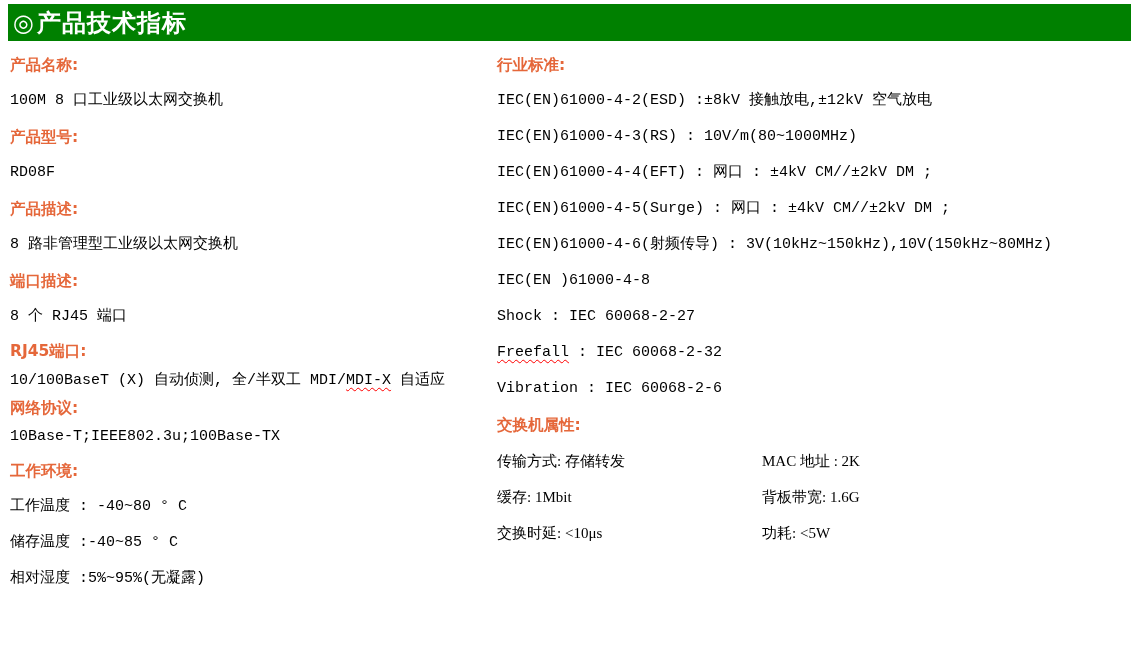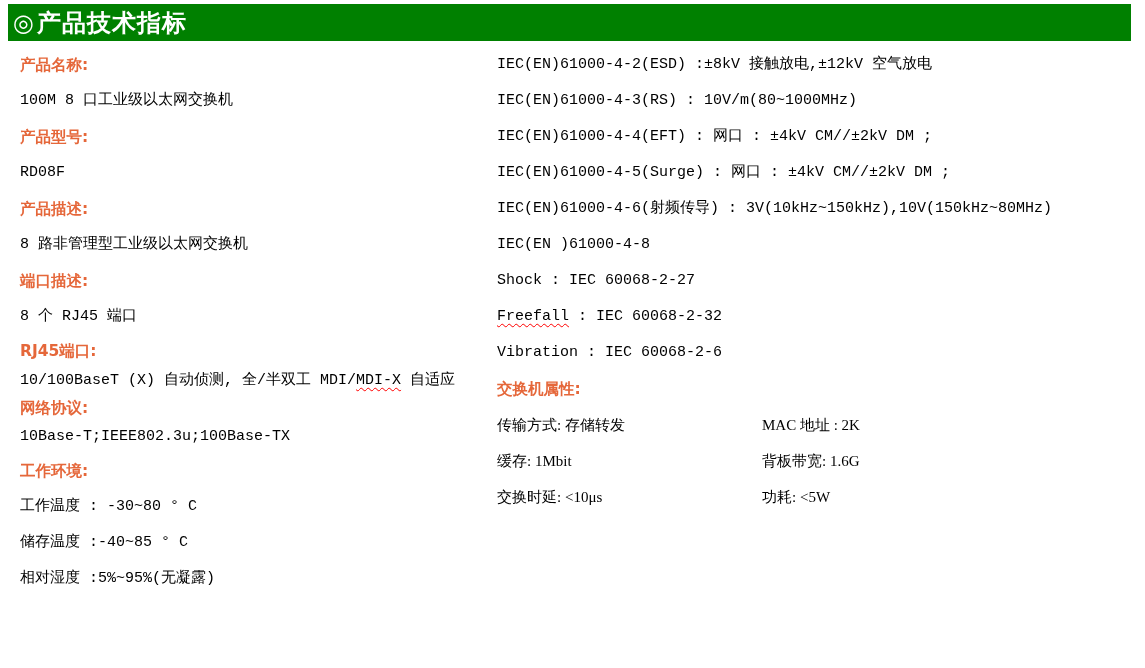--- a/index.html
+++ b/index.html
@@ -33,21 +33,21 @@
   .header-title {
     font-family: "DejaVu Serif", "Liberation Serif", serif;
     font-weight: bold;
     font-size: 24px;
     color: var(--header-text);
     white-space: nowrap;
     letter-spacing: 1px;
   }
   .header-icon { margin-right: 2px; }
   .col { position: absolute; top: 47px; }
-  .col-left  { left: 20px;  width: 478px; }
+  .col-left  { left: 10px;  width: 478px; }
   .col-right { left: 497px; width: 645px; }
   .block {
     height: 36px;
     line-height: 36px;
     white-space: nowrap;
     font-size: 15px;
   }
   .block.heading {
     font-family: "DejaVu Sans", "Liberation Sans", sans-serif;
     font-weight: bold;
@@ -84,25 +84,26 @@
       <div class="block body">RD08F</div>
       <div class="block heading">产品描述:</div>
       <div class="block body">8 路非管理型工业级以太网交换机</div>
       <div class="block heading">端口描述:</div>
       <div class="block body">8 个 RJ45 端口</div>
       <div class="block heading">RJ45端口:</div>
       <div class="block body"><span>10/100BaseT (X) 自动侦测, 全/半双工 MDI/</span><span class="wavy">MDI-X</span><span> 自适应</span></div>
       <div class="block heading">网络协议:</div>
       <div class="block body">10Base-T;IEEE802.3u;100Base-TX</div>
       <div class="block heading">工作环境:</div>
-      <div class="block body">工作温度 : -30~80 ° C</div>
+      <div class="block body">工作温度 : -40~80 ° C</div>
       <div class="block body">储存温度 :-40~85 ° C</div>
       <div class="block body">相对湿度 :5%~95%(无凝露)</div>
     </div>
   <div class="col col-right" id="col-right">
+      <div class="block heading">行业标准:</div>
       <div class="block body">IEC(EN)61000-4-2(ESD) :±8kV 接触放电,±12kV 空气放电</div>
       <div class="block body">IEC(EN)61000-4-3(RS) : 10V/m(80~1000MHz)</div>
       <div class="block body">IEC(EN)61000-4-4(EFT) : 网口 : ±4kV CM//±2kV DM ;</div>
       <div class="block body">IEC(EN)61000-4-5(Surge) : 网口 : ±4kV CM//±2kV DM ;</div>
       <div class="block body">IEC(EN)61000-4-6(射频传导) : 3V(10kHz~150kHz),10V(150kHz~80MHz)</div>
       <div class="block body">IEC(EN )61000-4-8</div>
       <div class="block body">Shock : IEC 60068-2-27</div>
       <div class="block body"><span class="wavy">Freefall</span><span> : IEC 60068-2-32</span></div>
       <div class="block body">Vibration : IEC 60068-2-6</div>
       <div class="block heading">交换机属性:</div>

